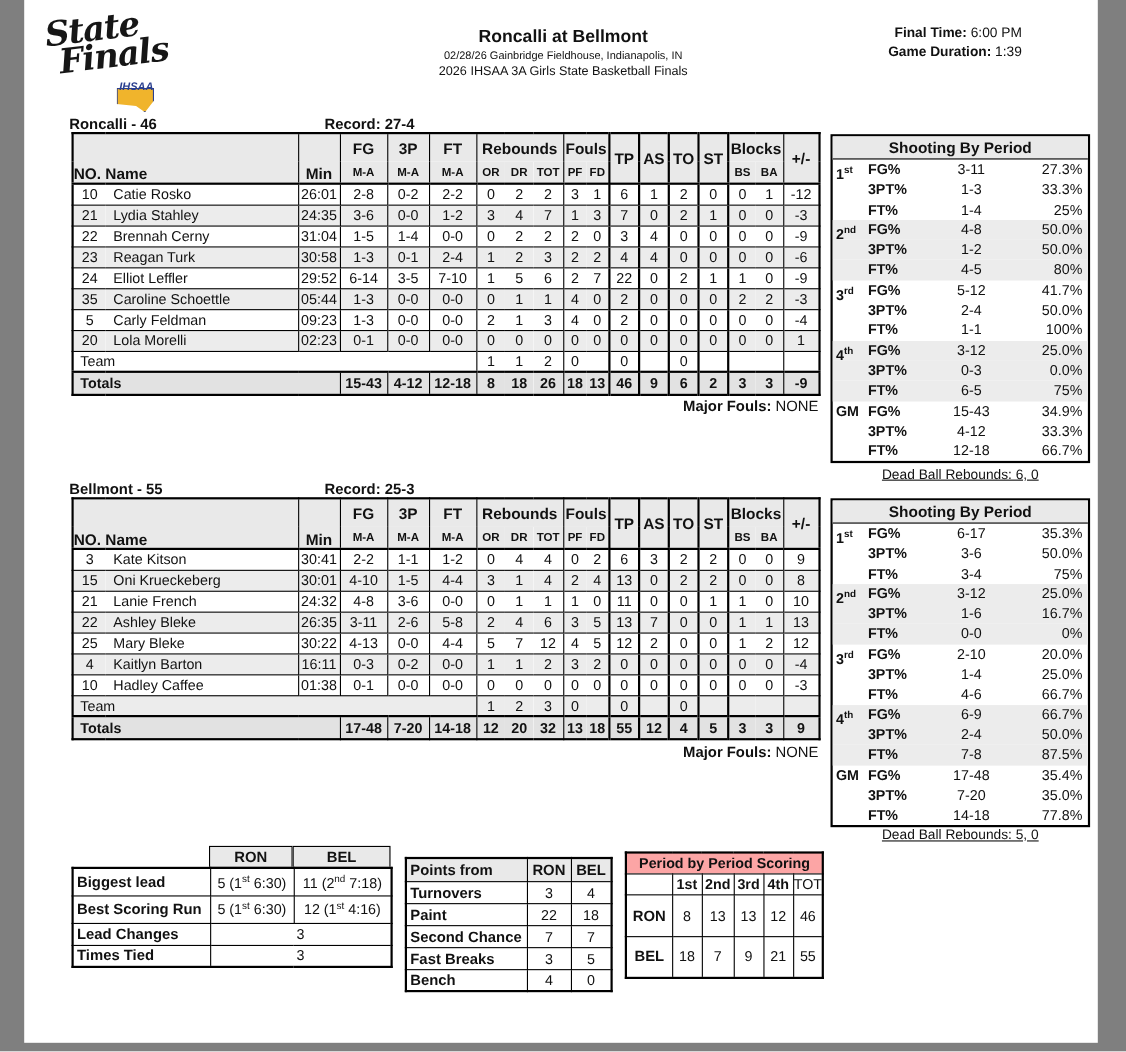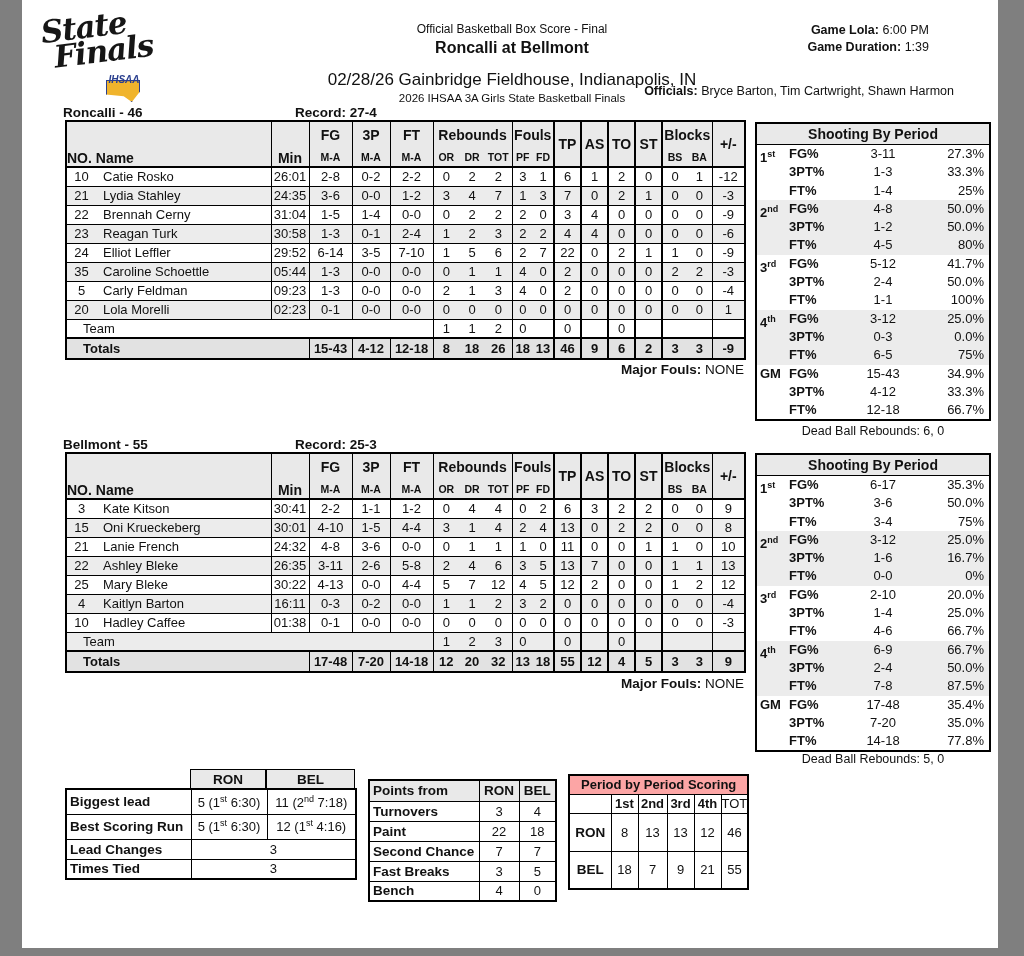--- a/index.html
+++ b/index.html
@@ -16,59 +16,59 @@
   .logo-script .l2 { padding-left:10px; }
   .logo-badge { position:absolute; left:62px; top:64px; width:40px; height:30px; }
   .badge-shape { position:absolute; left:2px; top:6px; width:34px; height:22px; background:#f0b42c;
                  border:1px solid #2a3f8f; clip-path:polygon(0 0,100% 0,100% 52%,76% 100%,52% 74%,0 66%); }
   .badge-text { position:absolute; left:0; top:0; width:40px; text-align:center; font-size:10px;
                 font-weight:bold; font-style:italic; color:#2a3f8f; }
 
   .center-header { left:312px; top:22px; width:400px; text-align:center; }
   .ch-line1 { font-size:12px; }
   .ch-title { font-size:16px; font-weight:bold; margin-top:3px; }
-  .ch-line3 { font-size:17px; margin-top:13px; }
+  .ch-line3 { font-size:10px; margin-top:3px; }
   .ch-line4 { font-size:11.5px; margin-top:2px; }
 
   .right-header { top:22px; right:95px; text-align:right; font-size:12.5px; line-height:17px; }
   .officials { top:84px; left:400px; right:70px; text-align:right; font-size:12.5px; }
   .blbl { font-weight:bold; }
 
   
   .team-title { font-size:13.5px; font-weight:bold; }
   .box { border-collapse:collapse; table-layout:fixed; border:2px solid #000; background:#fff;
          font-size:13px; }
   .box th, .box td { padding:0; overflow:hidden; white-space:nowrap; }
   .box thead th { background:#e9e9e9; font-weight:bold; }
   .h1 th { height:26px; font-size:14px; }
   .h2 th { height:20px; font-size:10.5px; border-bottom:2px solid #000; }
   .name-h { text-align:left; vertical-align:bottom; padding-left:3px; font-size:13.5px; border-bottom:2px solid #000; }
   .min-h { vertical-align:bottom; font-size:13.5px; border-bottom:2px solid #000; }
   .sv { font-size:13.5px; vertical-align:middle; border-bottom:2px solid #000; }
   .bl { border-left:1px solid #000; }
   .bl2 { border-left:2px solid #000; }
   .box tbody td { height:19px; text-align:center; border-top:1px solid #000; }
-  .box tbody td.l { text-align:left; padding-left:16px; }
+  .box tbody td.l { text-align:left; padding-left:6px; }
   .box tbody td.pname { padding-left:7px; }
   .box tbody tr.alt td { background:#ececec; }
   .box tbody tr.trow td { background:#e2e2e2; font-weight:bold; height:21px; border-top:2px solid #000; }
   .major-fouls { width:679px; text-align:right; font-size:13.5px; }
 
   
   .panel { width:236px; border:2px solid #000; background:#fff; }
   .panel-title { height:21px; line-height:21px; background:#e9e9e9; text-align:center;
                  font-weight:bold; font-size:14px; border-bottom:1px solid #000; }
   .prow { display:flex; height:18.3px; line-height:18.4px; font-size:13px; }
   .prow.shade { background:#ececec; }
   .pper { width:32px; font-weight:bold; padding-left:3px; }
   .pper sup { font-size:9px; }
   .plab { width:50px; font-weight:bold; }
   .pma { flex:1; text-align:center; }
   .ppct { width:62px; text-align:right; padding-right:5px; }
-  .dead-ball { width:236px; text-align:center; font-size:12.5px; }
+  .dead-ball { width:236px; text-align:center; font-size:12.5px;text-decoration:underline; }
 
   
   sup { font-size:9px; }
   .gf-head { left:190px; top:769px; display:flex; }
   .gf-head .cell { height:20px; line-height:19px; border:1px solid #000; background:#e9e9e9;
                    font-weight:bold; font-size:13.5px; text-align:center; }
   .gf-table, .pf-table, .ps-table { border-collapse:collapse; border:2px solid #000; background:#fff; font-size:13px; }
   .gf-table td, .pf-table td, .pf-table th, .ps-table td, .ps-table th { border:1px solid #000; padding:0; text-align:center; }
   .gf-table td.lab, .pf-table td.lab { text-align:left; font-weight:bold; padding-left:3px; font-size:13.5px; }
   .pf-table th { background:#e9e9e9; font-size:13.5px; height:21px; }
@@ -91,35 +91,30 @@
       <span>State</span><br>
       <span class="l2">Finals</span>
     </div>
     <div class="logo-badge">
       <div class="badge-shape"></div>
       <div class="badge-text">IHSAA</div>
     </div>
   </div>
 
   <div class="abs center-header">
-    <div class="ch-line1">Official Basketball Box Score - Final</div>
     <div class="ch-title">Roncalli at Bellmont</div>
     <div class="ch-line3">02/28/26 Gainbridge Fieldhouse, Indianapolis, IN</div>
     <div class="ch-line4">2026 IHSAA 3A Girls State Basketball Finals</div>
   </div>
 
   <div class="abs right-header">
-    <div><span class="blbl">Game Lola:</span> <span>6:00 PM</span></div>
+    <div><span class="blbl">Final Time:</span> <span>6:00 PM</span></div>
     <div><span class="blbl">Game Duration:</span> <span>1:39</span></div>
   </div>
 
-  <div class="abs officials">
-    <span class="blbl">Officials:</span>
-    <span>Bryce Barton, Tim Cartwright, Shawn Harmon</span>
-  </div>
 
   <div class="abs team-title" style="left:63px;top:105px">Roncalli - 46</div>
   <div class="abs team-title" style="left:295px;top:105px">Record: 27-4</div>
   <div class="abs team-title" style="left:63px;top:437px">Bellmont - 55</div>
   <div class="abs team-title" style="left:295px;top:437px">Record: 25-3</div>
 
   <table class="abs box" style="left:65px;top:120px">
     <colgroup>
         <col style="width:30px">
         <col style="width:175px">

